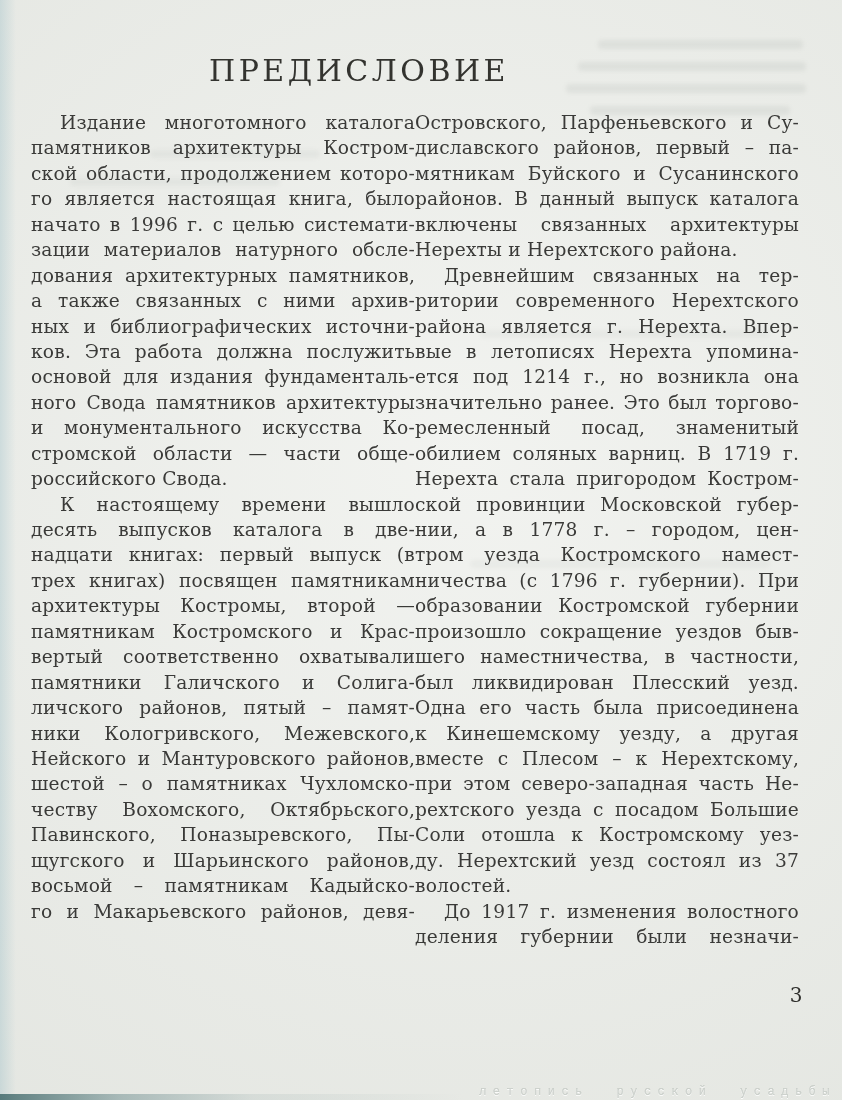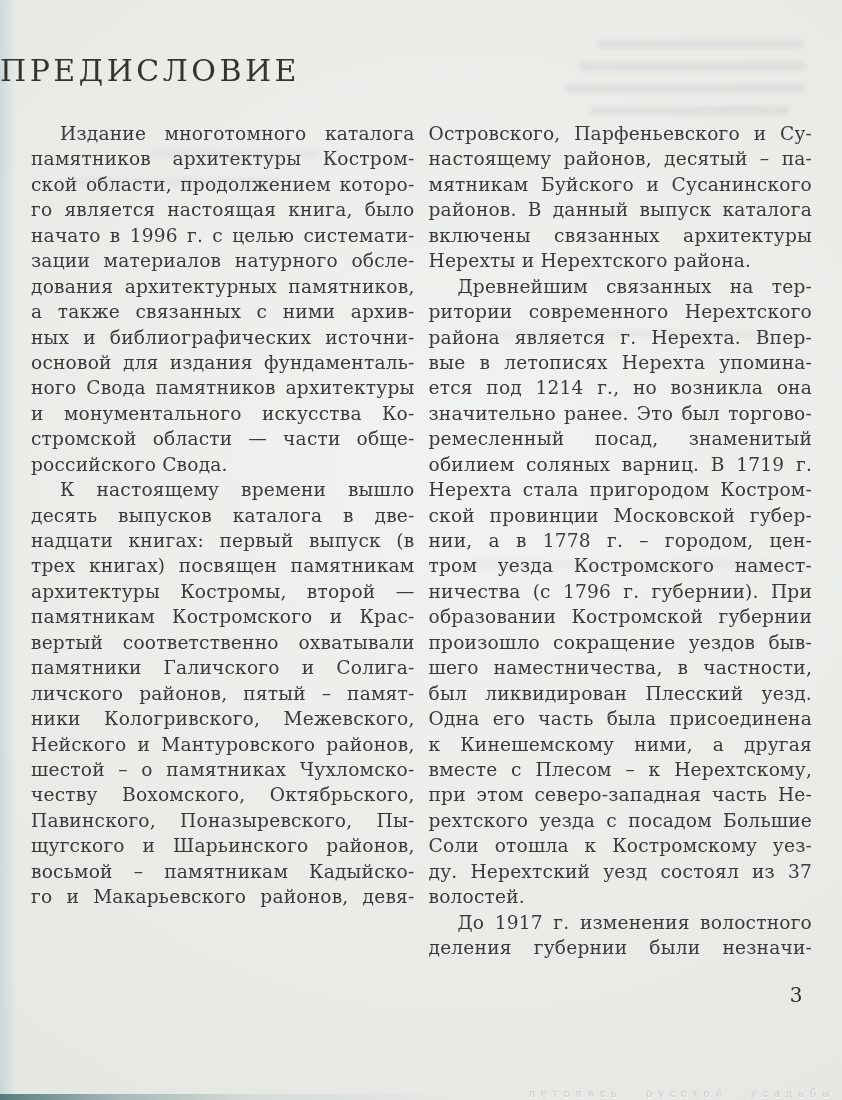--- a/index.html
+++ b/index.html
@@ -19,30 +19,30 @@
     position:absolute;
     background:#8a938e;
     opacity:0.13;
     filter:blur(2.2px);
     border-radius:4px;
     pointer-events:none;
   }
   .title{
     position:absolute;
     top:33px;left:0;width:718px;
-    text-align:left;
+    text-align:center;
     font-size:30px;
     letter-spacing:3.5px;
     font-weight:500;
     color:#33332f;
   }
   .cols{
     position:absolute;
-    top:121px;left:31px;width:781px;
-    display:flex;gap:14px;
+    top:110px;left:31px;width:781px;
+    display:flex;
   }
   .col{width:384px;}
   .line{
     height:25.45px;
     line-height:25.45px;
     font-size:18.6px;
     letter-spacing:0.2px;
     text-align:justify;
     text-align-last:justify;
     color:#3a3a38;
@@ -52,22 +52,22 @@
   .pagenum{
     position:absolute;
     top:983px;left:784px;width:24px;
     text-align:center;
     font-size:20px;
     color:#2f2f2c;
   }
   .watermark{
     position:absolute;
     right:6px;bottom:1px;
-    font-family:Liberation Sans, sans-serif;
-    font-size:10px;
+    font-family:Liberation Mono, monospace;
+    font-size:12px;
     letter-spacing:6.5px;
     word-spacing:14px;
     color:#cdd2cd;
     text-shadow:0 1px 0 rgba(255,255,255,0.85), 0 -0.5px 0.5px rgba(140,145,140,0.45);
     white-space:nowrap;
     margin-left:44px;
   }
   .scan-strip{
     position:absolute;
     left:0;bottom:0;width:100%;height:6px;
@@ -98,20 +98,21 @@
     <div class="col" id="col-left">
         <div class="line indent">Издание многотомного каталога</div>
         <div class="line">памятников архитектуры Костром-</div>
         <div class="line">ской области, продолжением которо-</div>
         <div class="line">го является настоящая книга, было</div>
         <div class="line">начато в 1996 г. с целью системати-</div>
         <div class="line">зации материалов натурного обсле-</div>
         <div class="line">дования архитектурных памятников,</div>
         <div class="line">а также связанных с ними архив-</div>
         <div class="line">ных и библиографических источни-</div>
+        <div class="line">ков. Эта работа должна послужить</div>
         <div class="line">основой для издания фундаменталь-</div>
         <div class="line">ного Свода памятников архитектуры</div>
         <div class="line">и монументального искусства Ко-</div>
         <div class="line">стромской области — части обще-</div>
         <div class="line para-end">российского Свода.</div>
         <div class="line indent">К настоящему времени вышло</div>
         <div class="line">десять выпусков каталога в две-</div>
         <div class="line">надцати книгах: первый выпуск (в</div>
         <div class="line">трех книгах) посвящен памятникам</div>
         <div class="line">архитектуры Костромы, второй —</div>
@@ -123,21 +124,21 @@
         <div class="line">Нейского и Мантуровского районов,</div>
         <div class="line">шестой – о памятниках Чухломско-</div>
         <div class="line">честву Вохомского, Октябрьского,</div>
         <div class="line">Павинского, Поназыревского, Пы-</div>
         <div class="line">щугского и Шарьинского районов,</div>
         <div class="line">восьмой – памятникам Кадыйско-</div>
         <div class="line">го и Макарьевского районов, девя-</div>
       </div>
     <div class="col" id="col-right">
         <div class="line">Островского, Парфеньевского и Су-</div>
-        <div class="line">настоящему районов, десятый – па-</div>
+        <div class="line">диславского районов, первый – па-</div>
         <div class="line">мятникам Буйского и Сусанинского</div>
         <div class="line">районов. В данный выпуск каталога</div>
         <div class="line">включены связанных архитектуры</div>
         <div class="line para-end">Нерехты и Нерехтского района.</div>
         <div class="line indent">Древнейшим связанных на тер-</div>
         <div class="line">ритории современного Нерехтского</div>
         <div class="line">района является г. Нерехта. Впер-</div>
         <div class="line">вые в летописях Нерехта упомина-</div>
         <div class="line">ется под 1214 г., но возникла она</div>
         <div class="line">значительно ранее. Это был торгово-</div>
@@ -146,21 +147,21 @@
         <div class="line">Нерехта стала пригородом Костром-</div>
         <div class="line">ской провинции Московской губер-</div>
         <div class="line">нии, а в 1778 г. – городом, цен-</div>
         <div class="line">тром уезда Костромского намест-</div>
         <div class="line">ничества (с 1796 г. губернии). При</div>
         <div class="line">образовании Костромской губернии</div>
         <div class="line">произошло сокращение уездов быв-</div>
         <div class="line">шего наместничества, в частности,</div>
         <div class="line">был ликвидирован Плесский уезд.</div>
         <div class="line">Одна его часть была присоединена</div>
-        <div class="line">к Кинешемскому ними, а другая</div>
+        <div class="line">к Кинешемскому уезду, а другая</div>
         <div class="line">вместе с Плесом – к Нерехтскому,</div>
         <div class="line">при этом северо-западная часть Не-</div>
         <div class="line">рехтского уезда с посадом Большие</div>
         <div class="line">Соли отошла к Костромскому уез-</div>
         <div class="line">ду. Нерехтский уезд состоял из 37</div>
         <div class="line para-end">волостей.</div>
         <div class="line indent">До 1917 г. изменения волостного</div>
         <div class="line">деления губернии были незначи-</div>
       </div>
   </div>

